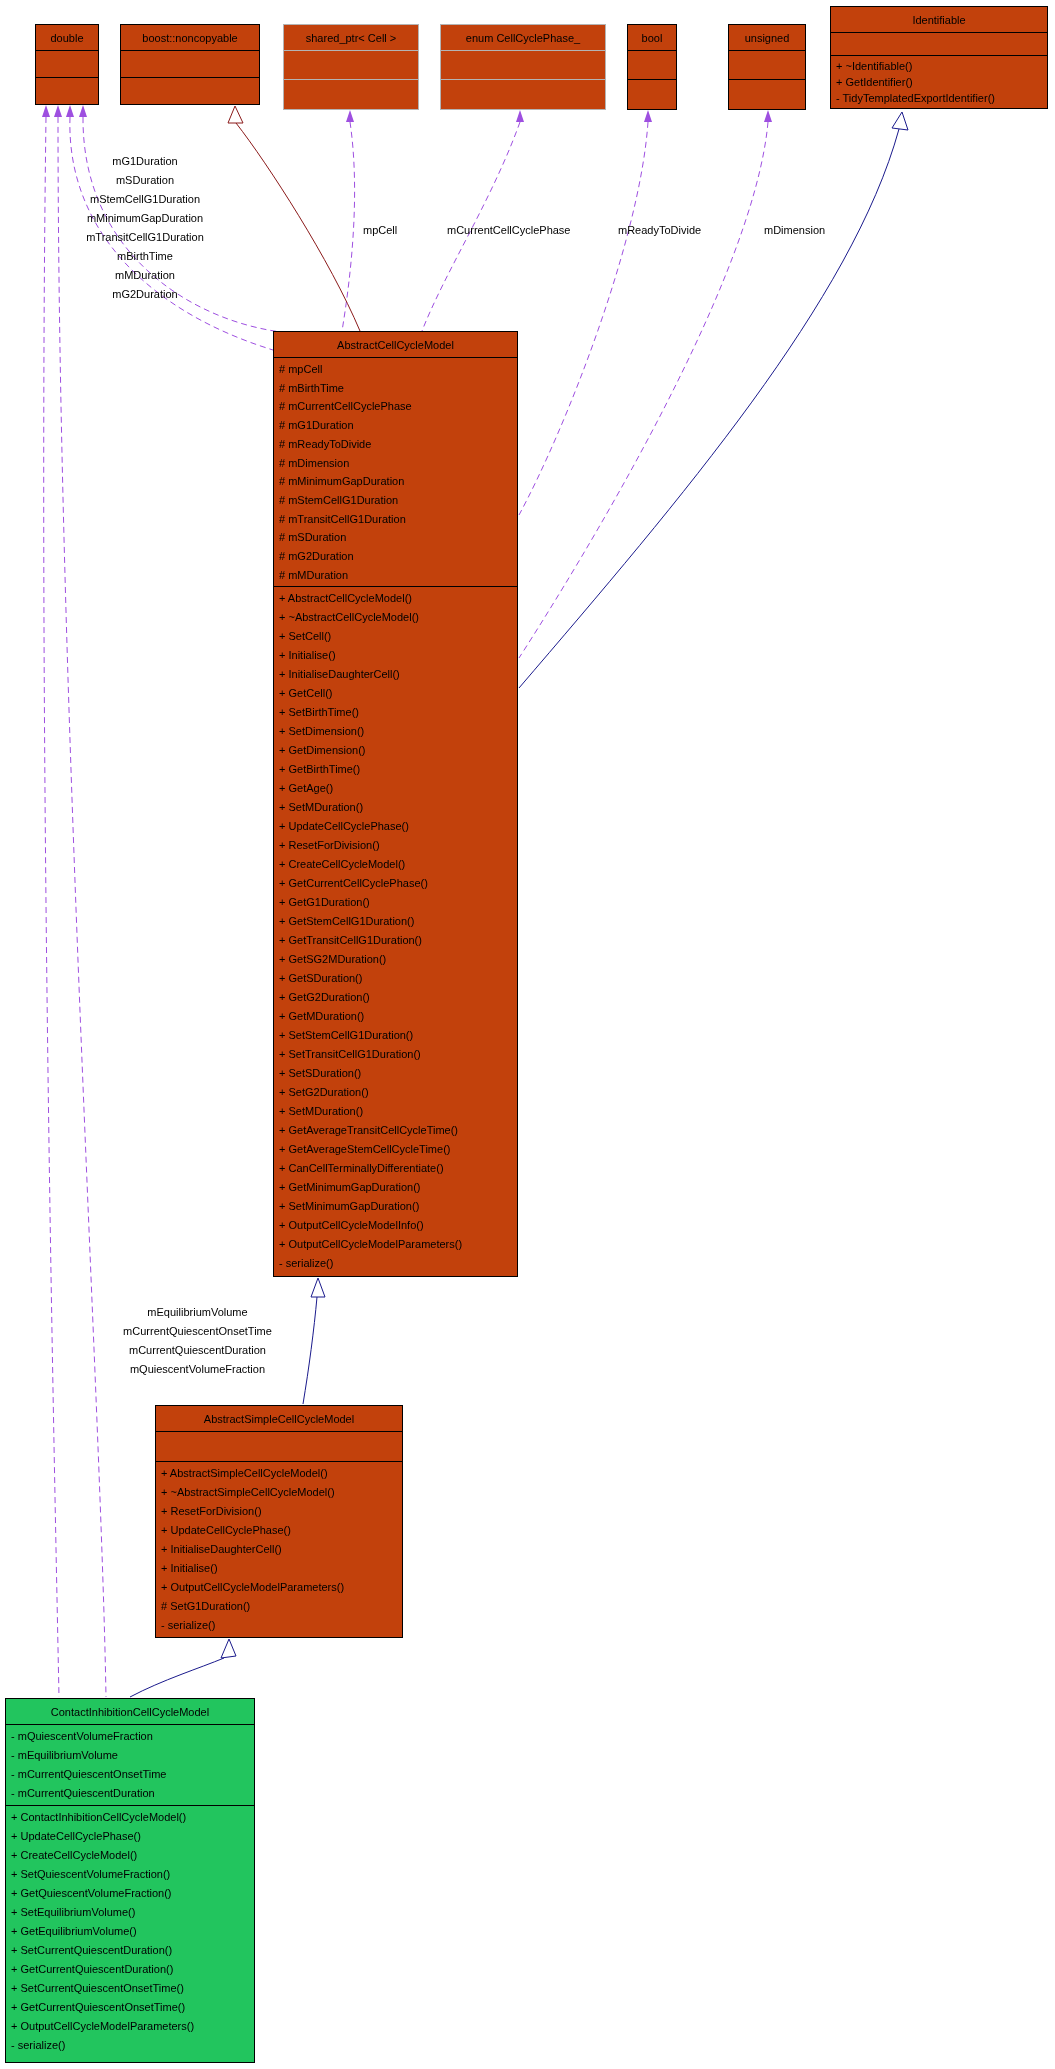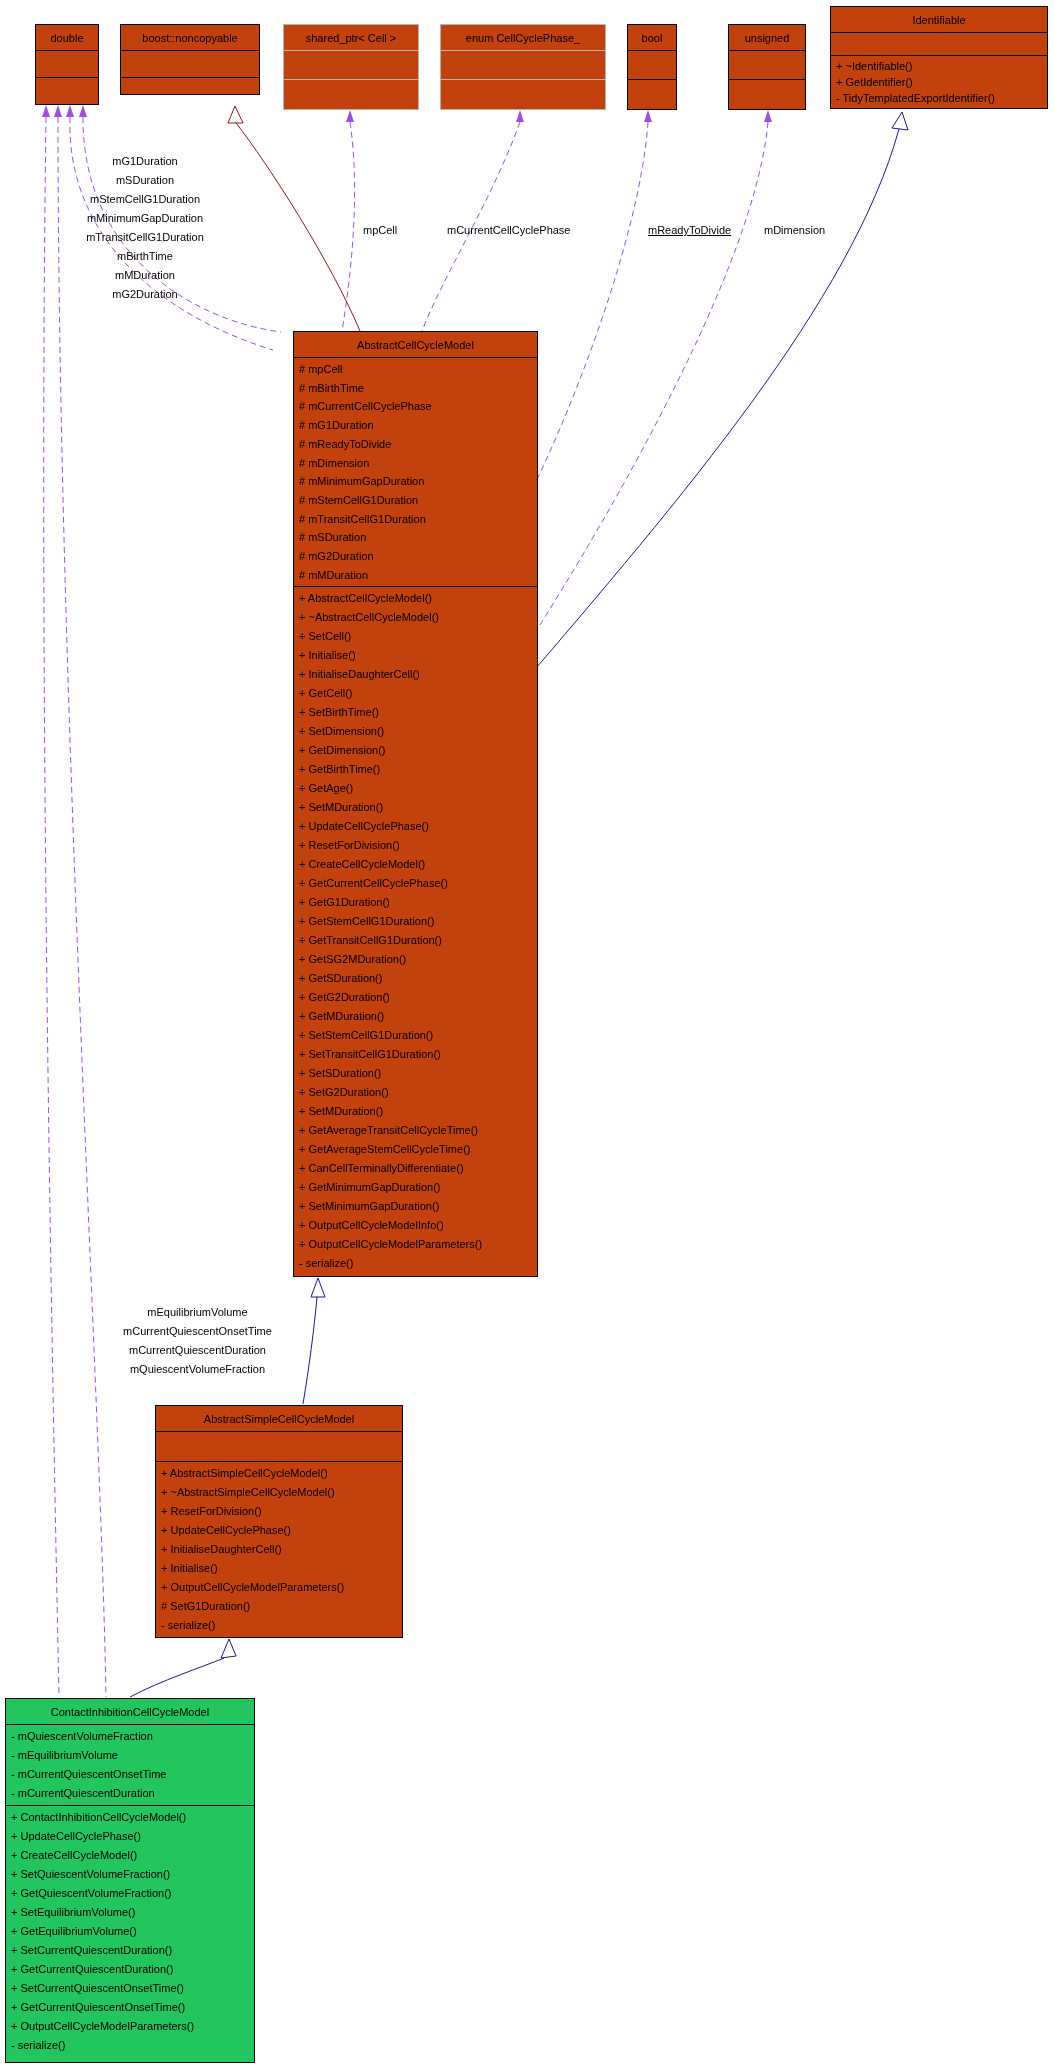--- a/index.html
+++ b/index.html
@@ -67,21 +67,21 @@
     <path d="M 130 1697 C 162 1680, 200 1668, 224 1658" stroke="#1a1a8c" fill="none"></path>
     <polygon points="229,1639 221,1658 236,1656" fill="#fff" stroke="#1a1a8c"></polygon>
   </svg>
 
   <div class="uml" style="left:35px;top:24px;width:64px;height:81px;">
     <div class="title">double</div>
     <div class="sec" style="height:26px;"></div>
     <div class="sec" style="height:27px;"></div>
   </div>
 
-  <div class="uml" style="left:120px;top:24px;width:140px;height:71px;">
+  <div class="uml" style="left:120px;top:24px;width:140px;height:81px;">
     <div class="title">boost::noncopyable</div>
     <div class="sec" style="height:26px;"></div>
     <div class="sec" style="height:27px;"></div>
   </div>
 
   <div class="uml gray" style="left:283px;top:24px;width:136px;height:86px;">
     <div class="title">shared_ptr&lt; Cell &gt;</div>
     <div class="sec" style="height:28px;"></div>
     <div class="sec" style="height:29px;"></div>
   </div>
@@ -109,21 +109,21 @@
     <div class="sec" style="height:22px;"></div>
     <div class="methods">
       <div style="--lh:16px">
           <div class="row" style="line-height: 16px;">+ ~Identifiable()</div>
           <div class="row" style="line-height: 16px;">+ GetIdentifier()</div>
           <div class="row" style="line-height: 16px;">- TidyTemplatedExportIdentifier()</div>
         </div>
     </div>
   </div>
 
-  <div class="uml" style="left:273px;top:331px;width:245px;height:946px;margin-left:20px;">
+  <div class="uml" style="left:273px;top:331px;width:245px;height:946px;">
     <div class="title">AbstractCellCycleModel</div>
     <div class="attrs tight">
       <div>
           <div class="row"># mpCell</div>
           <div class="row"># mBirthTime</div>
           <div class="row"># mCurrentCellCyclePhase</div>
           <div class="row"># mG1Duration</div>
           <div class="row"># mReadyToDivide</div>
           <div class="row"># mDimension</div>
           <div class="row"># mMinimumGapDuration</div>
@@ -231,21 +231,21 @@
         <div class="row">mMinimumGapDuration</div>
         <div class="row">mTransitCellG1Duration</div>
         <div class="row">mBirthTime</div>
         <div class="row">mMDuration</div>
         <div class="row">mG2Duration</div>
       </div>
   </div>
 
   <div class="lbl" style="left:363px;top:223px;">mpCell</div>
   <div class="lbl" style="left:447px;top:223px;">mCurrentCellCyclePhase</div>
-  <div class="lbl" style="left:648px;top:223px;text-decoration:underline;">mReadyToDivide</div>
+  <div class="lbl" style="left:618px;top:223px;">mReadyToDivide</div>
   <div class="lbl" style="left:764px;top:223px;">mDimension</div>
 
   <div class="lblcol" style="left:100px;top:1303px;width:195px;">
     <div>
         <div class="row">mEquilibriumVolume</div>
         <div class="row">mCurrentQuiescentOnsetTime</div>
         <div class="row">mCurrentQuiescentDuration</div>
         <div class="row">mQuiescentVolumeFraction</div>
       </div>
   </div>

